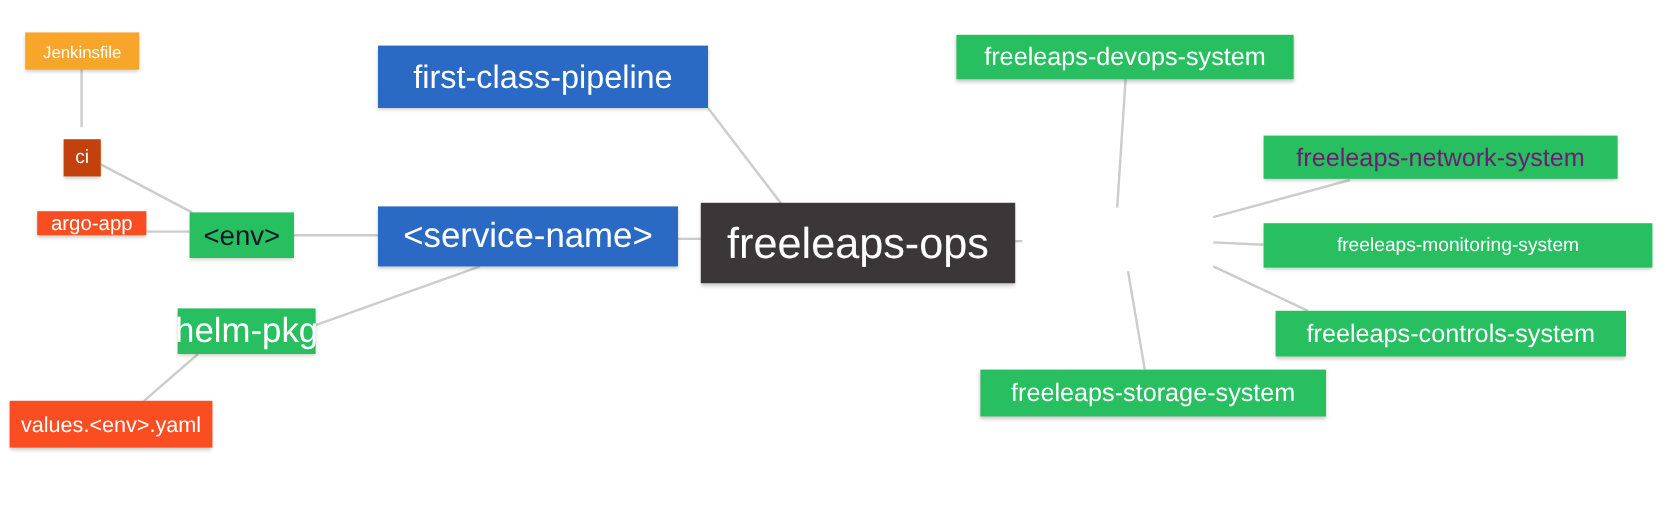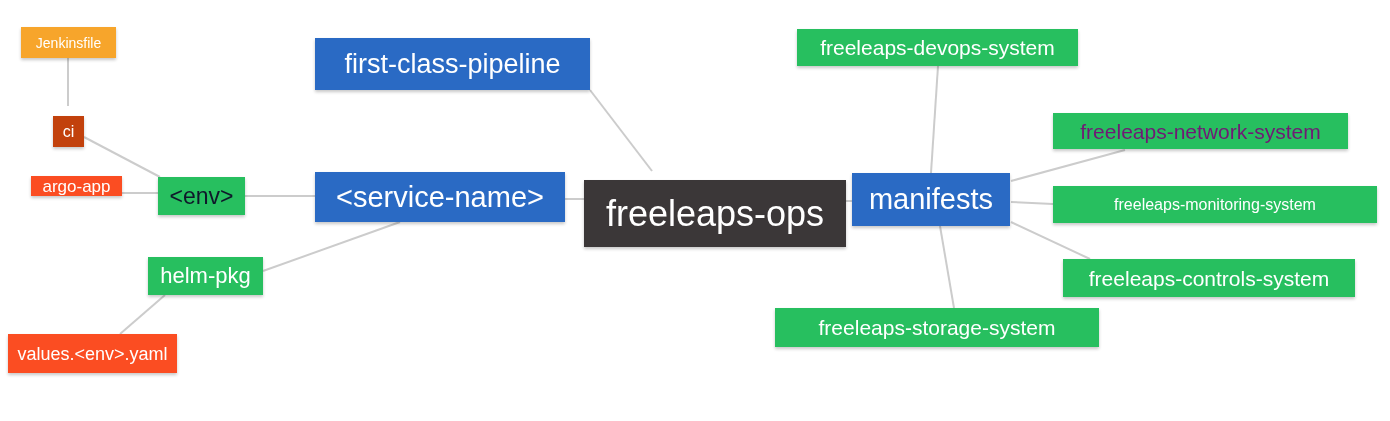--- a/index.html
+++ b/index.html
@@ -55,24 +55,23 @@
       <line x1="931" y1="173" x2="938" y2="66" stroke="#cccccc" stroke-width="2"></line>
       <line x1="1011" y1="181" x2="1125" y2="150" stroke="#cccccc" stroke-width="2"></line>
       <line x1="1011" y1="202" x2="1053" y2="204" stroke="#cccccc" stroke-width="2"></line>
       <line x1="1011" y1="222" x2="1090" y2="259" stroke="#cccccc" stroke-width="2"></line>
       <line x1="940" y1="226" x2="954" y2="308" stroke="#cccccc" stroke-width="2"></line>
     </svg>
 <div class="node" style="left: 21px; top: 27px; width: 95px; height: 31px; font-size: 14px; background: rgb(247, 165, 43); color: rgb(255, 255, 255);">Jenkinsfile</div>
     <div class="node" style="left: 53px; top: 116px; width: 31px; height: 31px; font-size: 16px; background: #c2410c; color: rgb(255, 255, 255); text-align: center;">ci</div>
     <div class="node" style="left: 31px; top: 176px; width: 91px; height: 20px; font-size: 17px; background: rgb(251, 77, 34); color: rgb(255, 255, 255);">argo-app</div>
     <div class="node" style="left: 158px; top: 177px; width: 87px; height: 38px; font-size: 23px; background: rgb(39, 191, 95); color: #0f172a;">&lt;env&gt;</div>
-    <div class="node" style="left: 148px; top: 257px; width: 115px; height: 38px; font-size: 22px; background: rgb(39, 191, 95); color: rgb(255, 255, 255);">helm-pkg</div>
+    <div class="node" style="left: 148px; top: 257px; width: 115px; height: 38px; font-size: 29px; background: rgb(39, 191, 95); color: rgb(255, 255, 255);">helm-pkg</div>
     <div class="node" style="left: 8px; top: 334px; width: 169px; height: 39px; font-size: 18px; background: rgb(251, 77, 34); color: rgb(255, 255, 255);">values.&lt;env&gt;.yaml</div>
     <div class="node" style="left: 315px; top: 38px; width: 275px; height: 52px; font-size: 27px; background: rgb(42, 106, 196); color: rgb(255, 255, 255);">first-class-pipeline</div>
     <div class="node" style="left: 315px; top: 172px; width: 250px; height: 50px; font-size: 29px; background: rgb(42, 106, 196); color: rgb(255, 255, 255);">&lt;service-name&gt;</div>
-    <div class="node" style="left: 584px; top: 180px; width: 262px; height: 67px; font-size: 36px; background: rgb(59, 55, 56); color: rgb(255, 255, 255);">freeleaps-ops</div>
-    <div class="node" style="left: 852px; top: 173px; width: 158px; height: 53px; font-size: 29px; background: rgb(42, 106, 196); color: rgb(255, 255, 255);">manifests</div>
+    <div class="node" style="left: 584px; top: 169px; width: 262px; height: 67px; font-size: 36px; background: rgb(59, 55, 56); color: rgb(255, 255, 255);">freeleaps-ops</div>
     <div class="node" style="left: 797px; top: 29px; width: 281px; height: 37px; font-size: 21px; background: rgb(39, 191, 95); color: rgb(255, 255, 255);">freeleaps-devops-system</div>
     <div class="node" style="left: 1053px; top: 113px; width: 295px; height: 36px; font-size: 21px; background: rgb(39, 191, 95); color: #701a75;">freeleaps-network-system</div>
     <div class="node" style="left: 1053px; top: 186px; width: 324px; height: 37px; font-size: 16px; background: rgb(39, 191, 95); color: rgb(255, 255, 255);">freeleaps-monitoring-system</div>
     <div class="node" style="left: 1063px; top: 259px; width: 292px; height: 38px; font-size: 21px; background: rgb(39, 191, 95); color: rgb(255, 255, 255);">freeleaps-controls-system</div>
-    <div class="node" style="left: 775px; top: 308px; width: 324px; height: 39px; font-size: 21px; background: rgb(39, 191, 95); color: rgb(255, 255, 255);">freeleaps-storage-system</div>
+    <div class="node" style="left: 817px; top: 308px; width: 288px; height: 39px; font-size: 21px; background: rgb(39, 191, 95); color: rgb(255, 255, 255);">freeleaps-storage-system</div>
   </div>
 
 </body></html>

